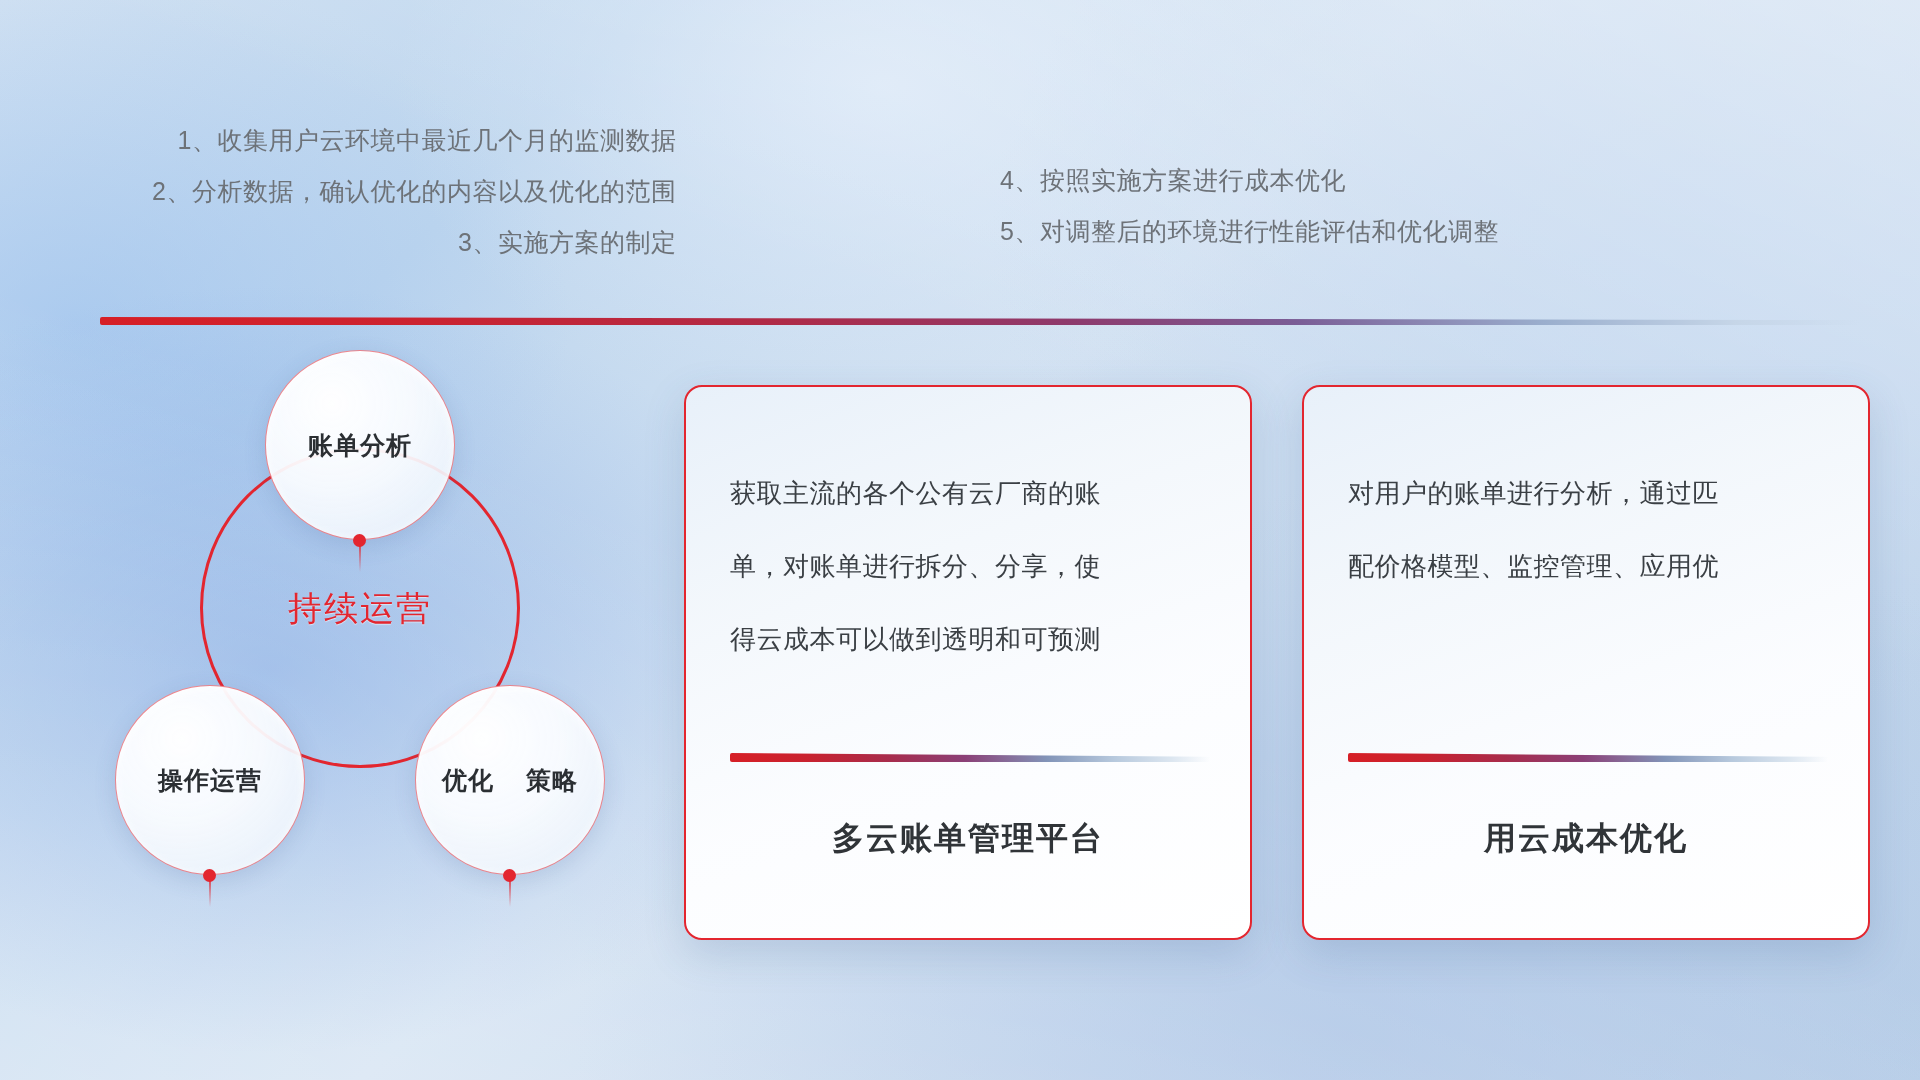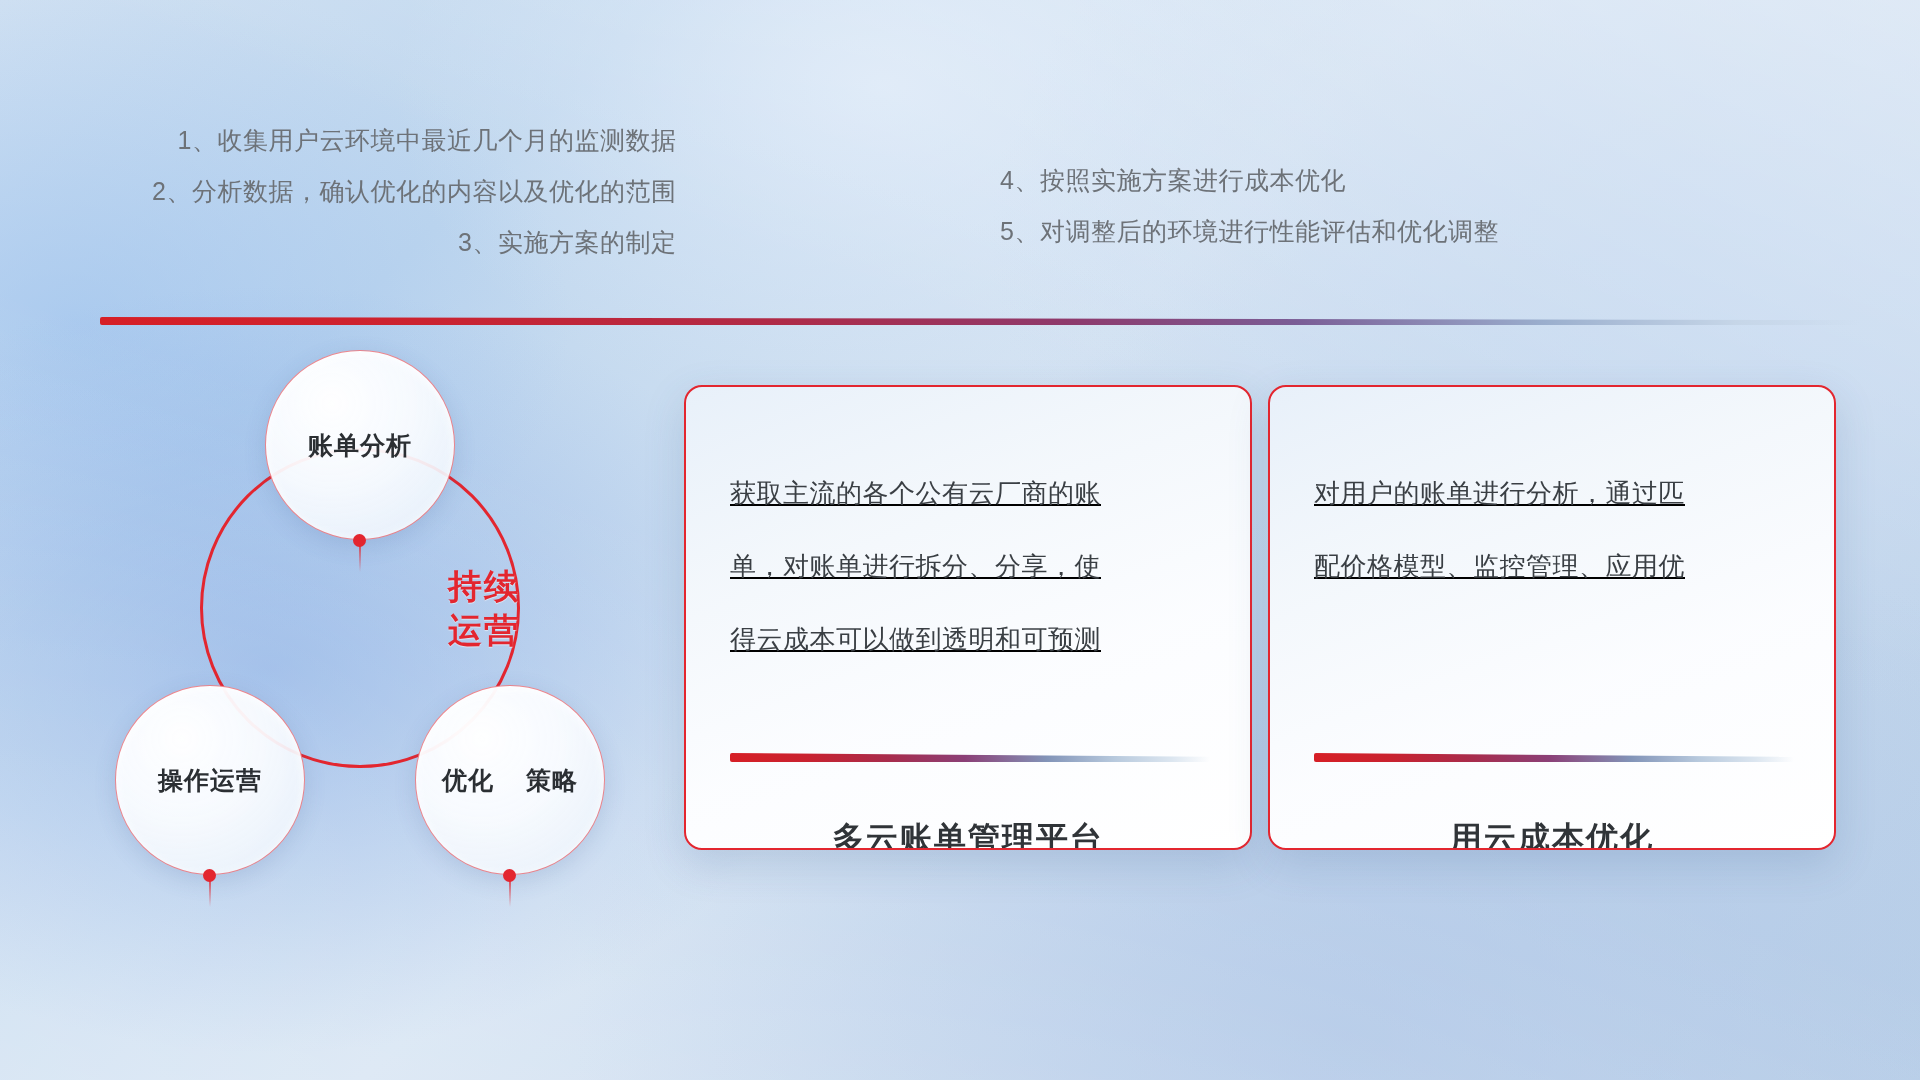--- a/index.html
+++ b/index.html
@@ -108,26 +108,26 @@
   .bubble-left  { left: 25px;  top: 345px; justify-content: center; }
   .bubble-right { left: 325px; top: 345px; gap: 32px; }
 
   .bubble .l { display: block; }
 
   .venn-center {
     position: absolute;
     left: 110px; top: 108px;
     width: 320px; height: 320px;
     display: flex;
-    flex-direction: column;
-    align-items: flex-end;
+    flex-direction: row;
+    align-items: center;
     justify-content: center;
     color: #e3262f;
     font-size: 34px;
-    font-weight: 700;
+    font-weight: 400;
     line-height: 44px;
     letter-spacing: 2px;
     text-shadow: 0 1px 1px rgba(255,255,255,0.55);
   }
 
   .dot {
     position: absolute;
     width: 13px; height: 13px;
     border-radius: 50%;
     background: #e3262f;
@@ -143,36 +143,35 @@
   }
   .tail-top   { left: 269px; top: 206px; }
   .tail-left  { left: 119px; top: 541px; }
   .tail-right { left: 419px; top: 541px; }
 
   
   .card {
     position: absolute;
     top: 385px;
     width: 568px;
-    height: 465px;
+    height: 555px;
     border: 2px solid #e3262f;
     border-radius: 18px;
     box-sizing: border-box;
     background: linear-gradient(160deg,
       rgba(233,241,250,0.96) 0%,
       rgba(244,248,252,0.97) 30%,
       rgba(252,253,255,0.99) 62%,
       #ffffff 100%);
     box-shadow: 0 14px 40px rgba(56,92,146,0.18);
     z-index: 6;
     overflow: hidden;
-    text-decoration: underline;
   }
   .card-1 { left: 684px; }
-  .card-2 { left: 1268px; }
+  .card-2 { left: 1302px; }
 
   .card-body {
     padding: 70px 44px 0 44px;
     color: #3a3f44;
     font-size: 26px;
     line-height: 73px;
     letter-spacing: 0.5px;
     white-space: nowrap;
   }
   .card-body .l { display: block; }

